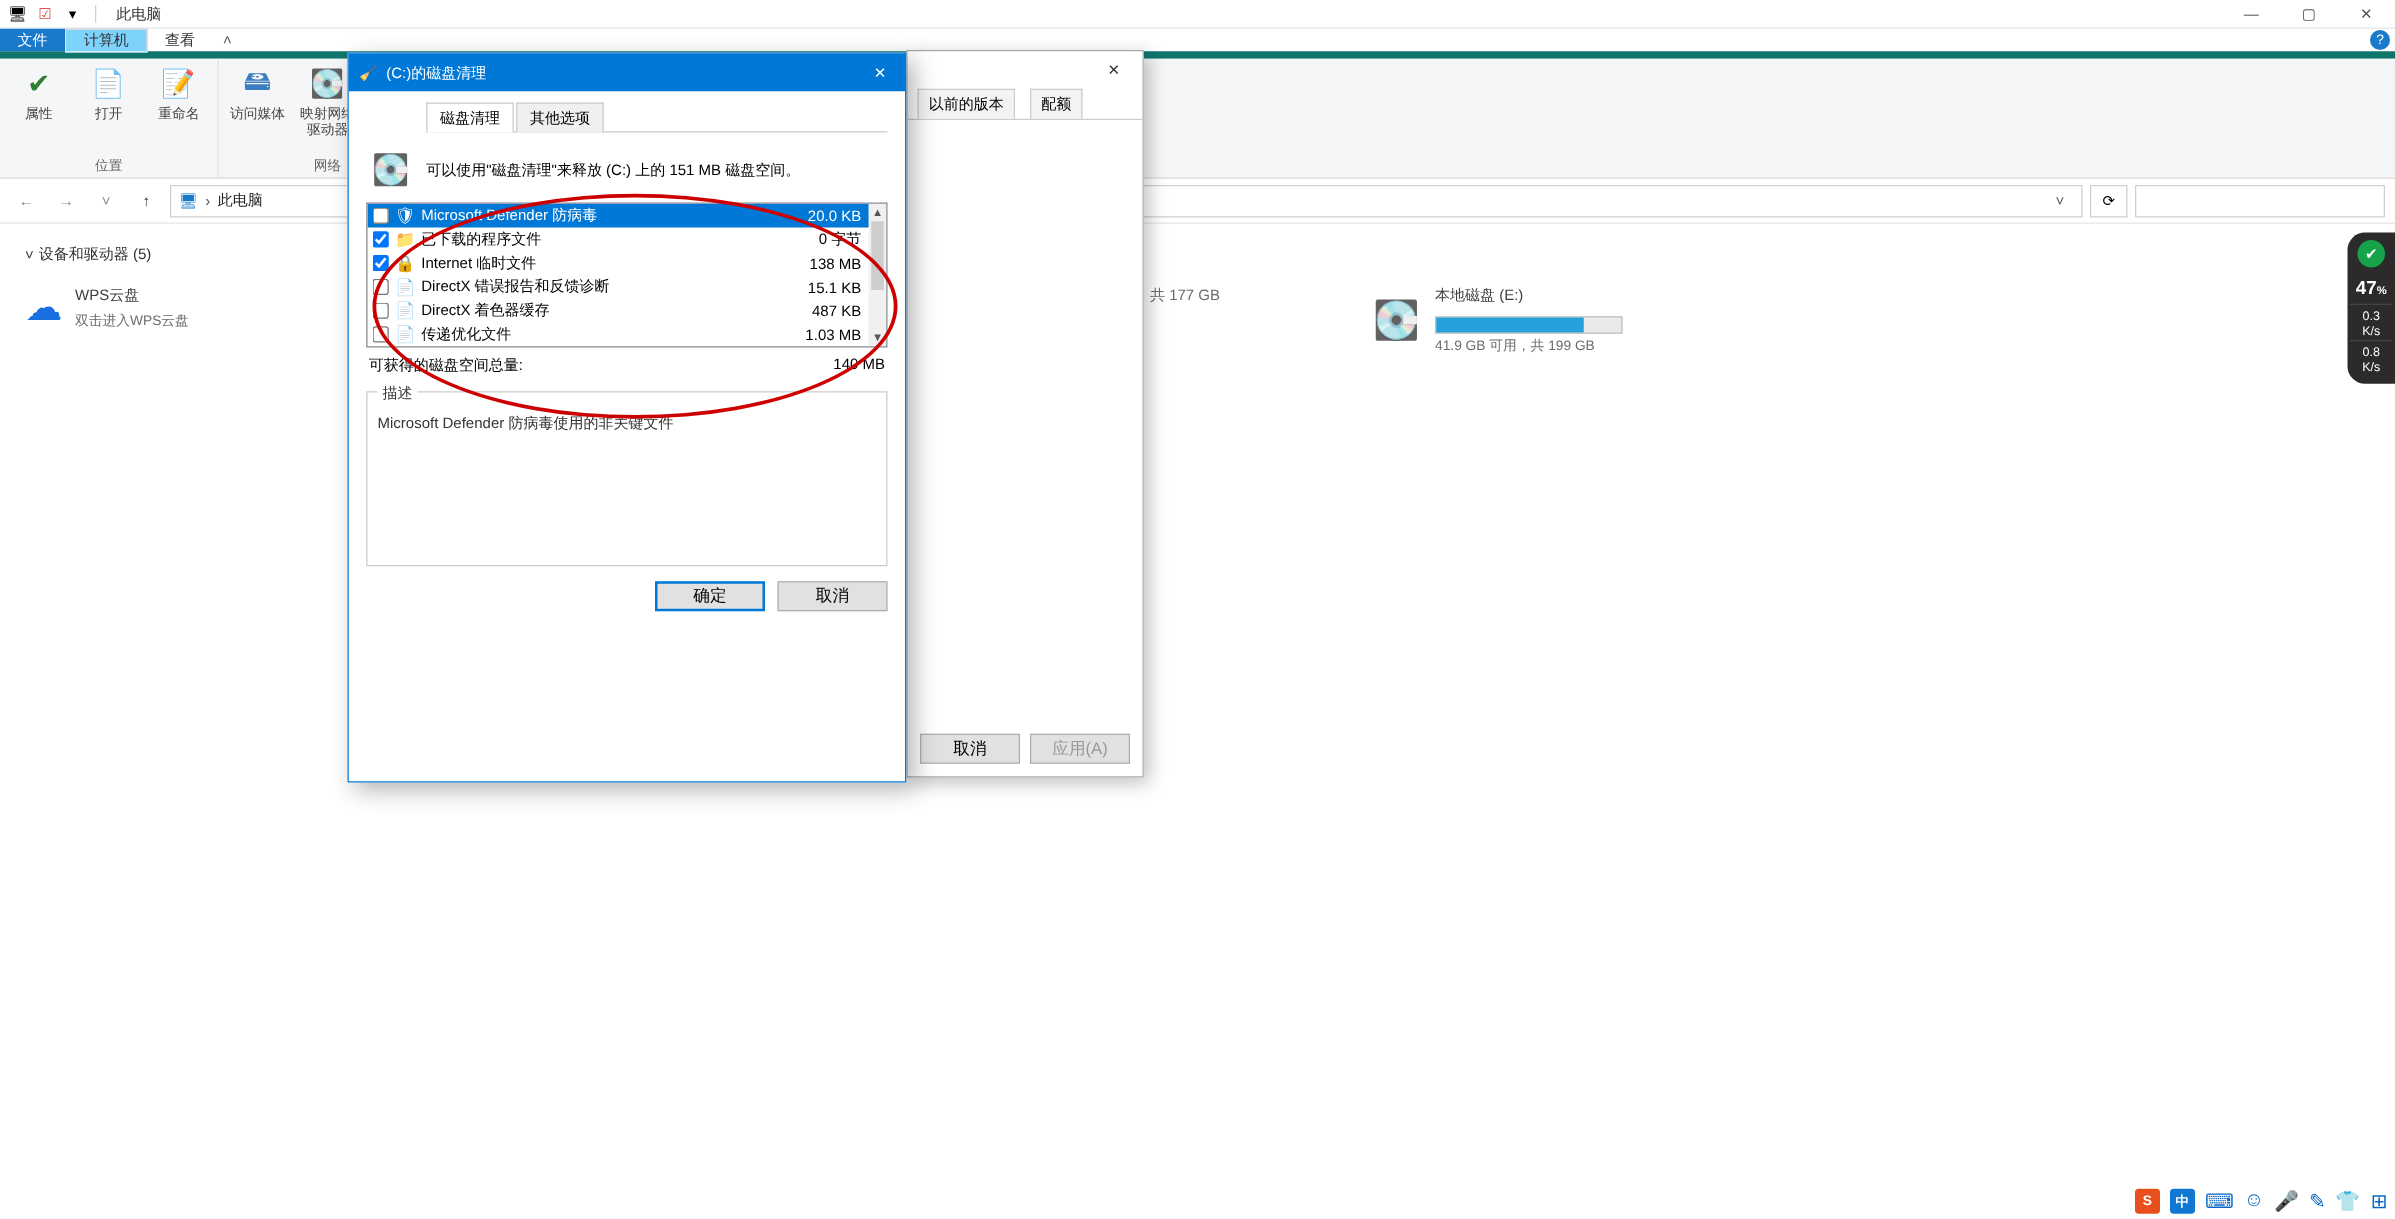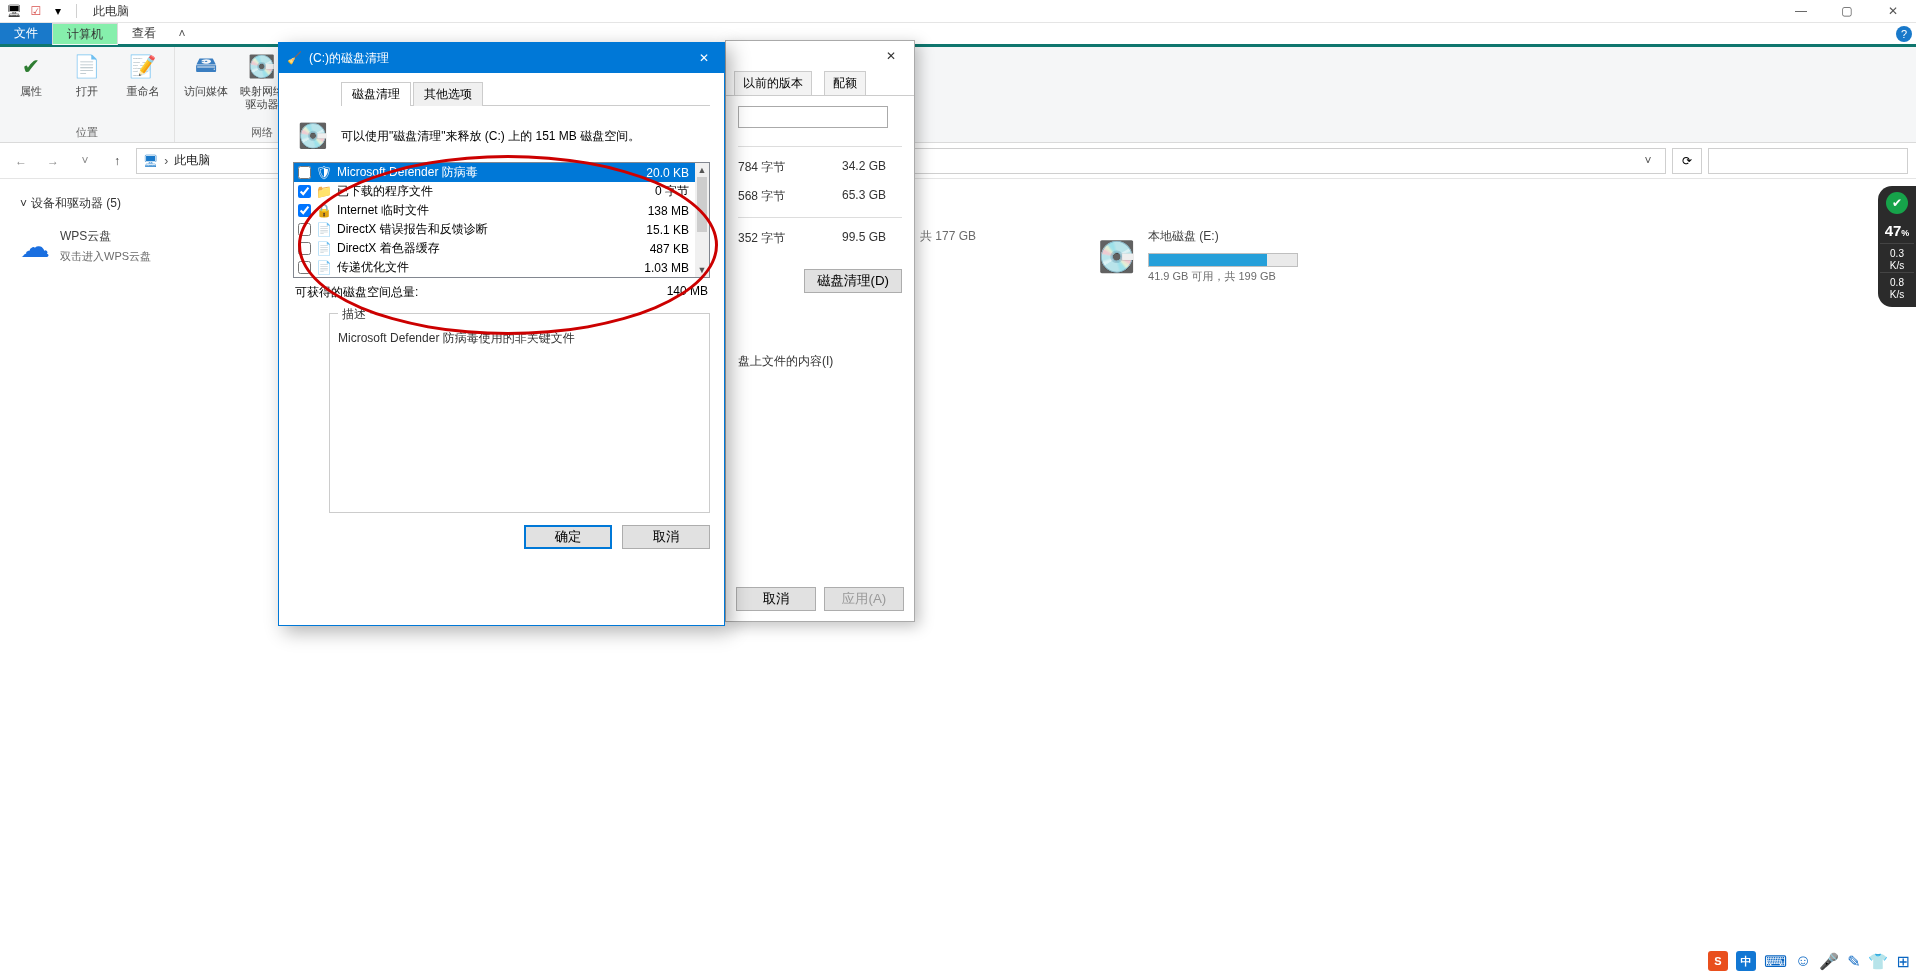--- a/index.html
+++ b/index.html
@@ -8,24 +8,24 @@
   
   .titlebar { height: 23px; display: flex; align-items: center; background: #fff; border-bottom: 1px solid #e5e5e5; }
   .titlebar .qat { display: flex; align-items: center; gap: 6px; padding: 0 6px; }
   .titlebar .qat .ico { width: 16px; height: 16px; display: inline-flex; align-items: center; justify-content: center; font-size: 12px; }
   .titlebar .sep { width: 1px; height: 14px; background: #d0d0d0; margin: 0 4px; }
   .titlebar .title { padding-left: 6px; color: #333; }
   .titlebar .winctrls { margin-left: auto; display: flex; }
   .titlebar .winctrls div { width: 46px; height: 23px; display: flex; align-items: center; justify-content: center; color: #555; }
 
   
-  .ribbon-tabs { height: 24px; display: flex; align-items: stretch; border-bottom: 3px solid #0f766e; justify-content: flex-end; }
+  .ribbon-tabs { height: 24px; display: flex; align-items: stretch; border-bottom: 6px solid #0f766e; justify-content: flex-end; }
   .ribbon-tab { padding: 0 14px; display: flex; align-items: center; font-size: 12px; color: #333; cursor: default; }
   .ribbon-tab.file { background: #1979ca; color: #fff; }
-  .ribbon-tab.active { background: #86efac; border: 1px solid #dadada; border-bottom: 1px solid #f5f6f7; margin-bottom: -1px; }
+  .ribbon-tab.active { background: #7dd3fc; border: 1px solid #dadada; border-bottom: 1px solid #f5f6f7; margin-bottom: -1px; }
   .ribbon-help { margin-left: auto; width: 24px; display: flex; align-items: center; justify-content: center; }
   .ribbon-help .q { width: 16px; height: 16px; border-radius: 50%; background: #1979ca; color: #fff; font-size: 11px; display: flex; align-items: center; justify-content: center; }
   .ribbon-collapse { width: 24px; display:flex; align-items:center; justify-content:center; color:#555;}
   .ribbon-body { height: 96px; background: #f5f6f7; border-bottom: 1px solid #dadada; display: flex; }
   .ribbon-group { display: flex; flex-direction: column; align-items: center; border-right: 1px solid #e2e2e2; padding: 4px 8px 0; }
   .ribbon-group .items { display: flex; gap: 10px; flex: 1; align-items:flex-start;}
   .ribbon-group .glabel { font-size: 11px; color: #666; padding-bottom: 2px; }
   .ritem { display: flex; flex-direction: column; align-items: center; gap: 2px; width: 46px; }
   .ritem .ico { width: 32px; height: 32px; display: flex; align-items: center; justify-content: center; font-size: 22px; color: #3a7ec1; }
   .ritem .lbl { font-size: 11px; color: #444; text-align: center; line-height: 13px; }
@@ -89,21 +89,21 @@
   .cu-list .row.sel { background:#0078d7; color:#fff;}
   .cu-list .row input { width:13px; height:13px;}
   .cu-list .row .fico { width:16px; height:16px; display:inline-flex; align-items:center; justify-content:center; font-size:13px;}
   .cu-list .row .nm { flex:1;}
   .cu-list .row .sz { padding-right:2px;}
   .cu-list .sbar { position:absolute; right:0; top:0; bottom:0; width:14px; background:#f0f0f0; display:flex; flex-direction:column;}
   .cu-list .sbar .arr { height:14px; display:flex; align-items:center; justify-content:center; color:#555; font-size:9px;}
   .cu-list .sbar .track { flex:1; position:relative;}
   .cu-list .sbar .thumb { position:absolute; left:2px; right:2px; top:0; height:55px; background:#cdcdcd;}
   .cu-total { display:flex; justify-content:space-between; padding:6px 2px 4px; font-size:12px;}
-  .cu-desc-box { border:1px solid #ccc; padding:6px 8px; margin-top:8px; position:relative; height:200px;margin-left:36px;}
+  .cu-desc-box { border:1px solid #ccc; padding:6px 8px; margin-top:8px; position:relative; height:140px;}
   .cu-desc-box .legend { position:absolute; top:-8px; left:8px; background:#fff; padding:0 4px; font-size:12px; color:#333;}
   .cu-desc-box .desc { padding-top:10px; font-size:12px; color:#333;}
   .cu-footer { display:flex; justify-content:flex-end; gap:10px; padding:12px 14px;}
   .cu-footer button { width:88px; height:24px; border:1px solid #adadad; background:#e1e1e1;}
   .cu-footer button.primary { border:2px solid #0078d7; background:#e1e1e1;}
 
   
   .annot { position:absolute; left:298px; top:155px; width:420px; height:180px; border:3px solid #c00; border-radius:50% / 50%; background:transparent; pointer-events:none;}
 
   
@@ -230,39 +230,20 @@
 </div>
 
 <div class="props-dialog">
   <div class="dlg-title">
     <div class="closebtn">✕</div>
   </div>
   <div class="props-tabs">
     <div class="props-tab">以前的版本</div>
     <div class="props-tab">配额</div>
   </div>
-  <div class="props-body">
-    <div class="props-input"></div>
-    <div class="props-sep"></div>
-    <div class="props-row">
-      <span>784 字节</span>
-        <span class="val2">34.2 GB</span>
-    </div>
-    <div class="props-row">
-      <span>568 字节</span>
-        <span class="val2">65.3 GB</span>
-    </div>
-    <div class="props-sep"></div>
-    <div class="props-row">
-      <span>352 字节</span>
-        <span class="val2">99.5 GB</span>
-    </div>
-    <button class="props-btn">磁盘清理(D)</button>
-    <div class="props-link">盘上文件的内容(I)</div>
-  </div>
   <div class="props-footer">
     <button>取消</button>
     <button class="disabled">应用(A)</button>
   </div>
 </div>
 
 <div class="cleanup-dialog">
   <div class="cleanup-title">
     <span class="ico">🧹</span>
     <span class="txt">(C:)的磁盘清理</span>

